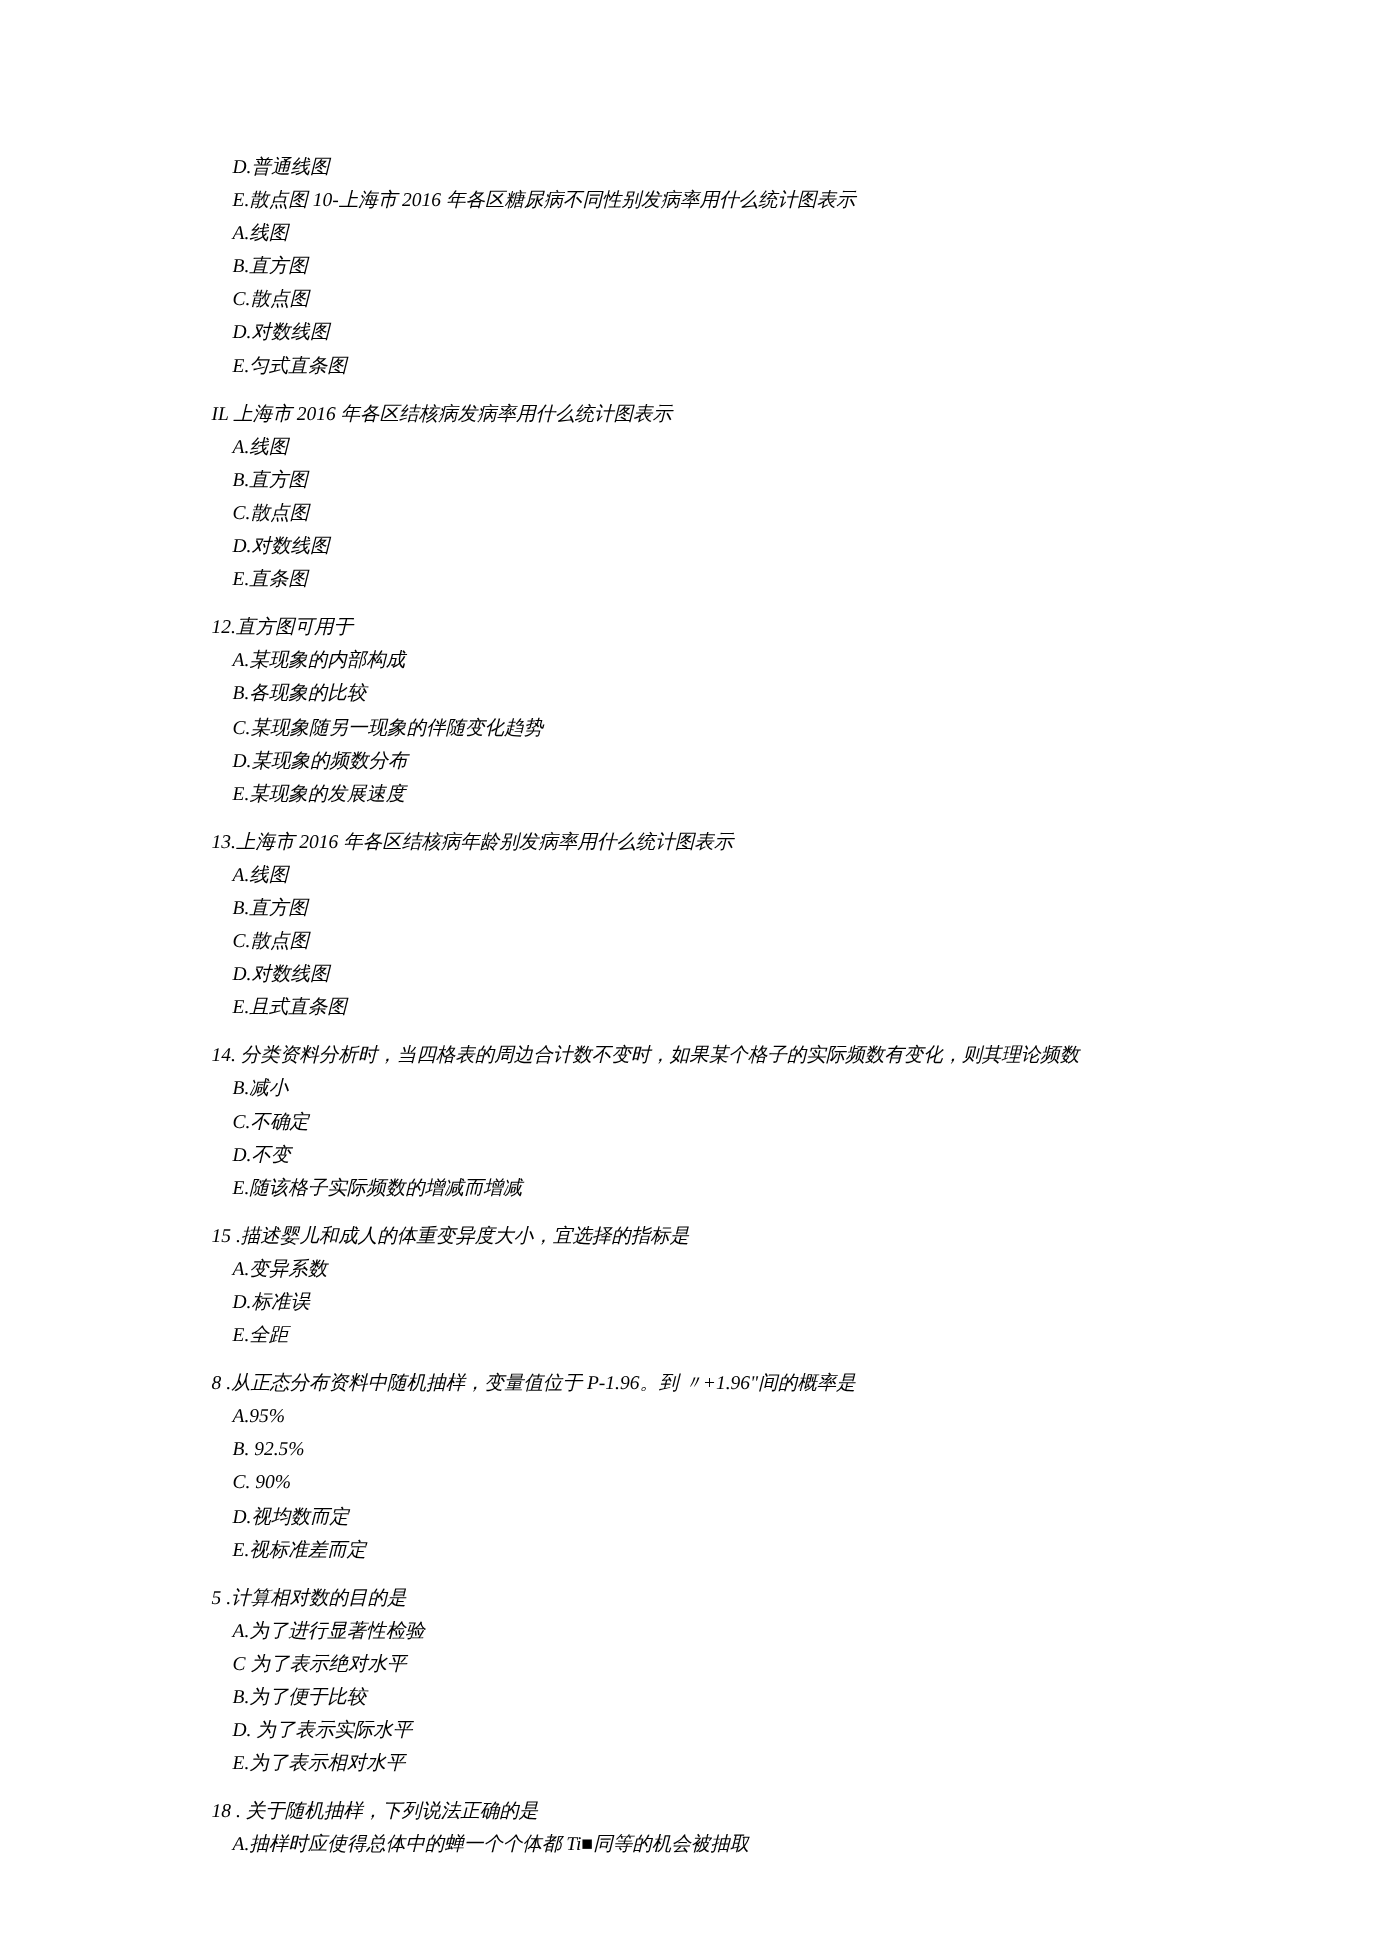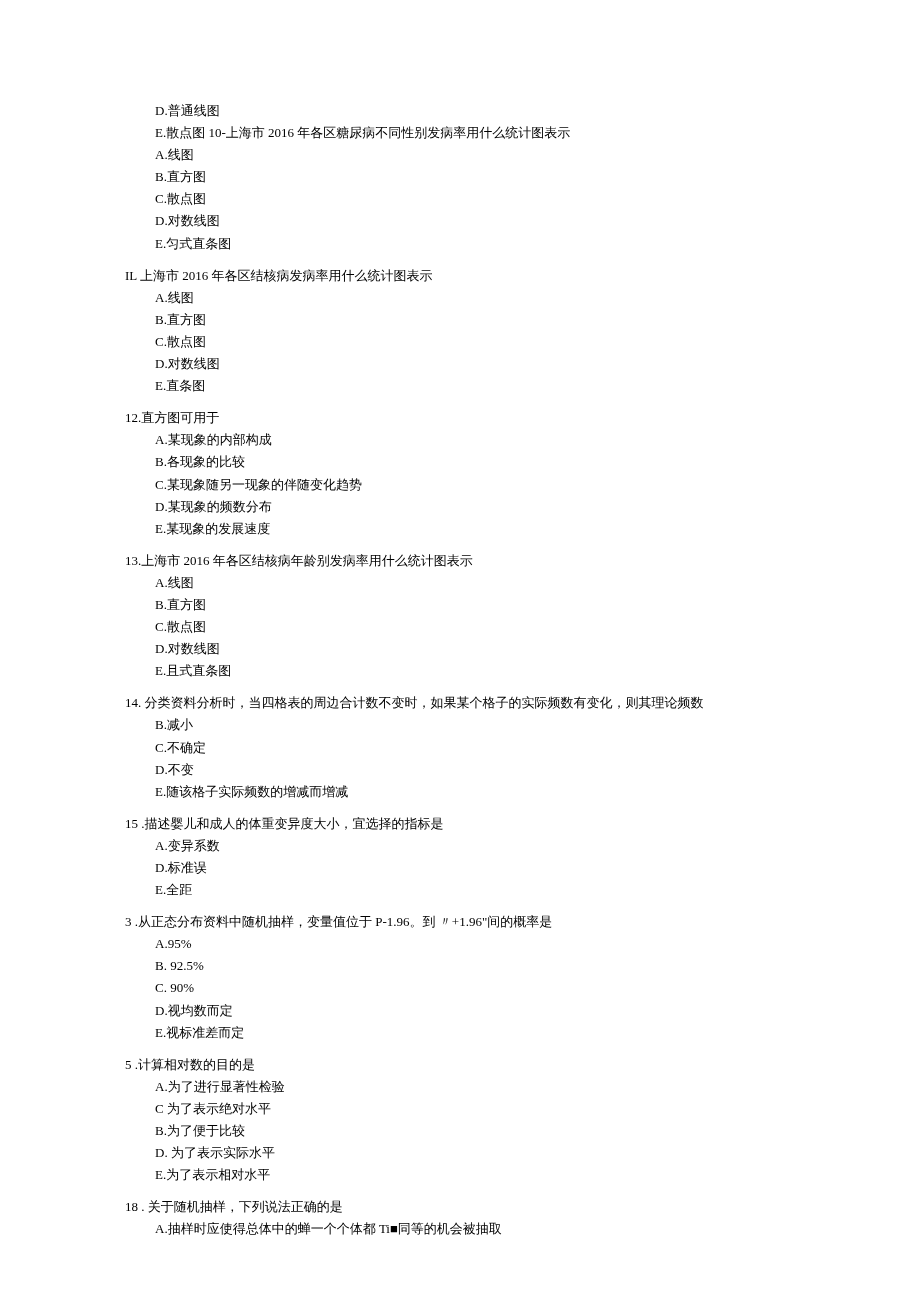--- a/index.html
+++ b/index.html
@@ -11,23 +11,24 @@
       font-family: "SimSun", "宋体", serif;
       font-size: 13px;
       color: #000;
       background: #fff;
       padding: 100px 125px 40px 125px;
       line-height: 1.7;
       width: 920px;
     }
     .question {
       margin-bottom: 10px;
+      font-style: italic;
     }
     .stem {
-      margin-left: 0;
+      margin-left: 16px;
     }
     .option {
       padding-left: 30px;
     }
   </style>
 </head>
 <body>
 
 <div class="question">
   <div class="option">D.普通线图</div>
@@ -75,21 +76,21 @@
 </div>
 
 <div class="question">
   <div class="stem">15   .描述婴儿和成人的体重变异度大小，宜选择的指标是</div>
   <div class="option">A.变异系数</div>
   <div class="option">D.标准误</div>
   <div class="option">E.全距</div>
 </div>
 
 <div class="question">
-  <div class="stem">3   .从正态分布资料中随机抽样，变量值位于 P-1.96。到 〃+1.96"间的概率是</div>
+  <div class="stem">8   .从正态分布资料中随机抽样，变量值位于 P-1.96。到 〃+1.96"间的概率是</div>
   <div class="option">A.95%</div>
   <div class="option">B.    92.5%</div>
   <div class="option">C.    90%</div>
   <div class="option">D.视均数而定</div>
   <div class="option">E.视标准差而定</div>
 </div>
 
 <div class="question">
   <div class="stem">5   .计算相对数的目的是</div>
   <div class="option">A.为了进行显著性检验</div>

